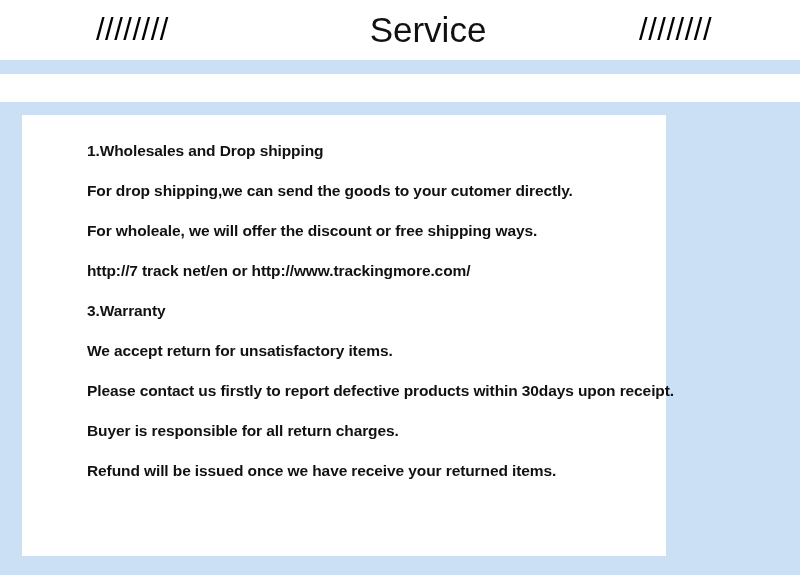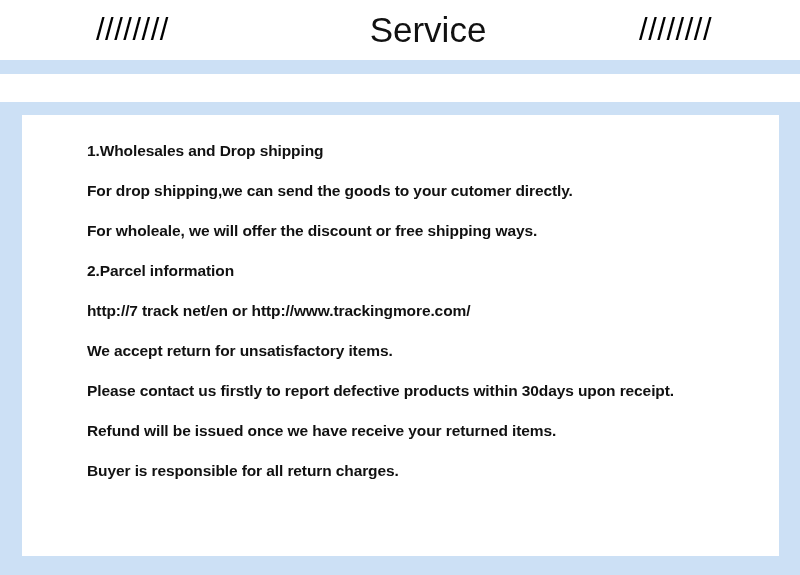--- a/index.html
+++ b/index.html
@@ -85,21 +85,21 @@
     left: 0;
     top: 102px;
     width: 800px;
     height: 473px;
     background: #cce0f5;
   }
   .panel-inner {
     position: absolute;
     left: 22px;
     top: 13px;
-    width: 757px;
+    width: 644px;
     height: 441px;
     background: #ffffff;
     box-sizing: border-box;
     padding: 16px 0 0 65px;
   }
   .content-line {
     font-family: "Liberation Sans", sans-serif;
     font-size: 15.5px;
     font-weight: bold;
     color: #111111;
@@ -122,22 +122,22 @@
   </div>
 
   <div class="divider-bar"></div>
   <div class="divider-gap"></div>
 
   <div class="panel">
     <div class="panel-inner">
       <div class="content-line">1.Wholesales and Drop shipping</div>
       <div class="content-line">For drop shipping,we can send the goods to your cutomer directly.</div>
       <div class="content-line">For wholeale, we will offer the discount or free shipping ways.</div>
-      <div class="content-line">2.Parcel information</div>
       <div class="content-line">http://7 track net/en or http://www.trackingmore.com/</div>
+      <div class="content-line">3.Warranty</div>
       <div class="content-line">We accept return for unsatisfactory items.</div>
       <div class="content-line">Please contact us firstly to report defective products within 30days upon receipt.</div>
+      <div class="content-line">Buyer is responsible for all return charges.</div>
       <div class="content-line">Refund will be issued once we have receive your returned items.</div>
-      <div class="content-line">Buyer is responsible for all return charges.</div>
     </div>
   </div>
 
 </div>
 
 </body></html>

